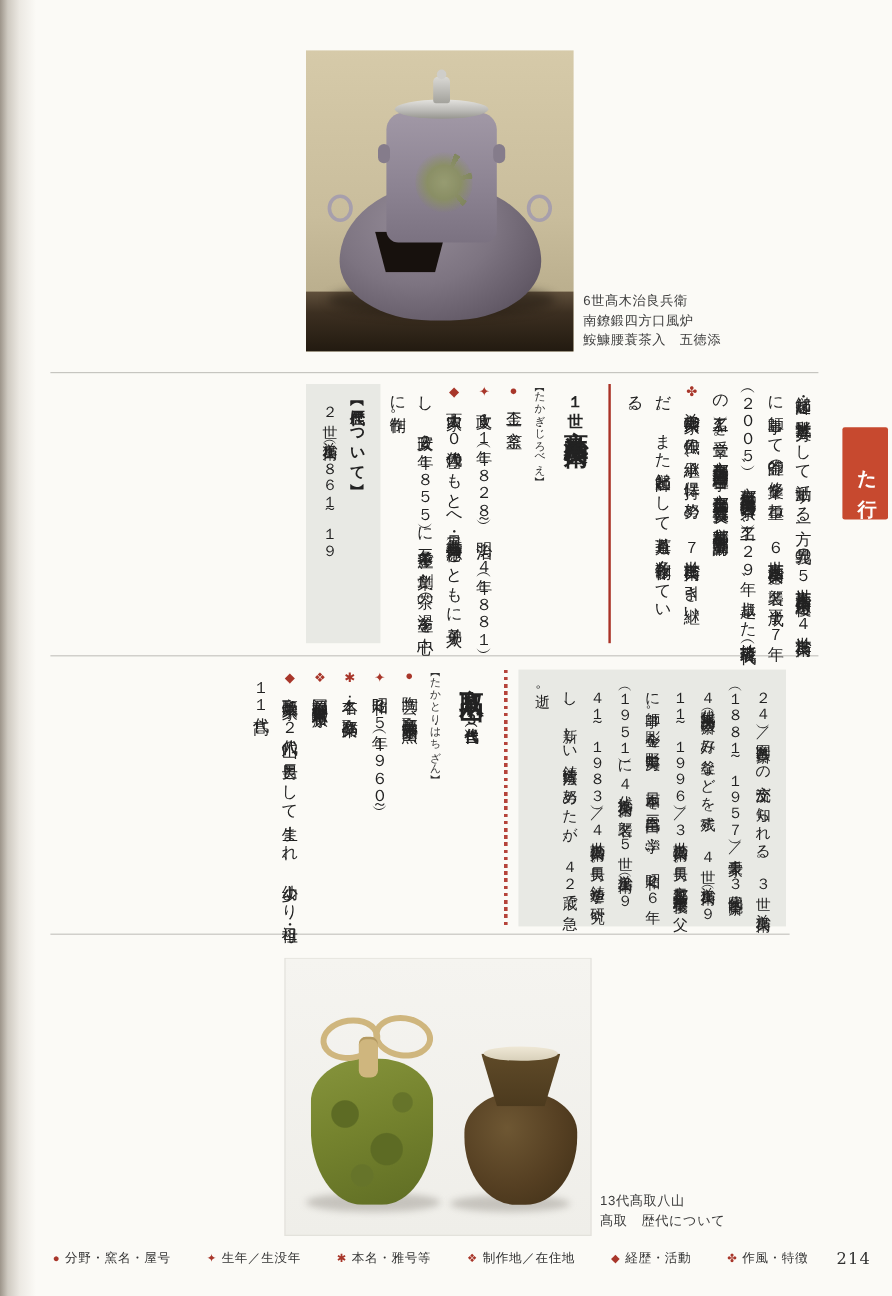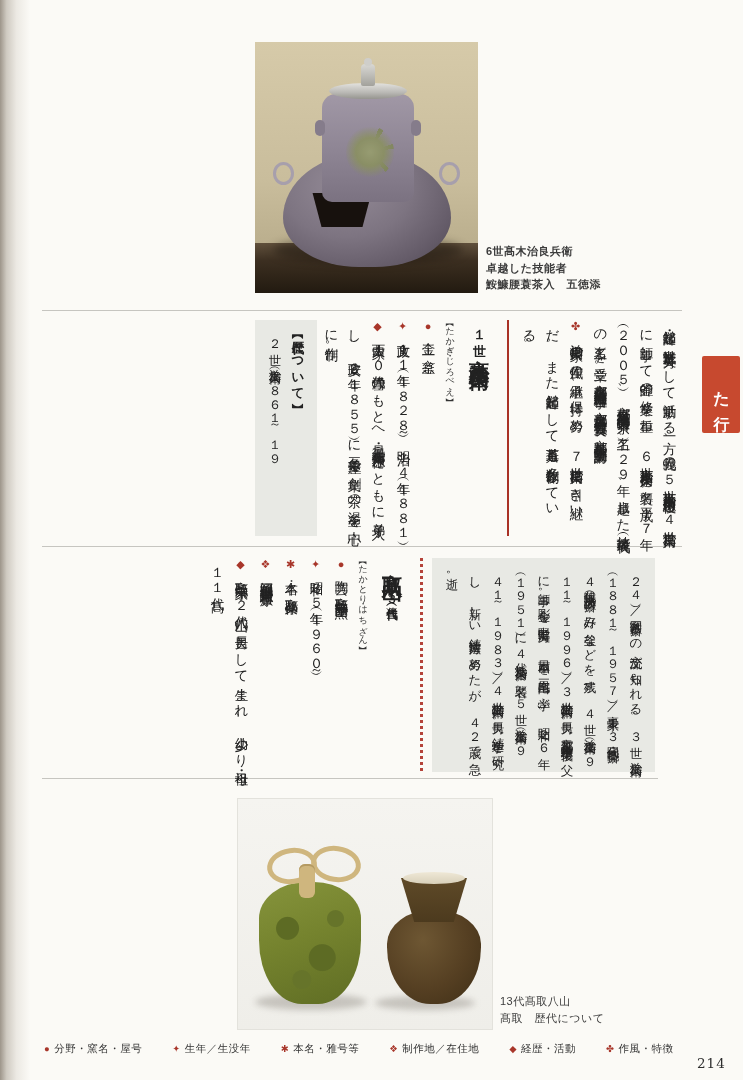--- a/index.html
+++ b/index.html
@@ -66,21 +66,21 @@
   .p2-caddy-body{position:absolute;left:150px;bottom:26px;width:94px;height:94px;
     background:radial-gradient(ellipse at 38% 32%,#6e5733 0,#553f22 55%,#3e2e16 100%);
     border-radius:48% 48% 46% 46%/36% 36% 60% 60%;}
   .p2-caddy-neck{position:absolute;left:164px;bottom:108px;width:66px;height:44px;
     background:linear-gradient(180deg,#5f4a28 0,#4c3a1e 100%);
     clip-path:polygon(0 0,100% 0,80% 100%,20% 100%);}
   .p2-caddy-lid{position:absolute;left:166px;bottom:146px;width:62px;height:12px;border-radius:50%;
     background:linear-gradient(180deg,#efe8d6,#d8d0ba);}
   
   .caption{position:absolute;font-size:11px;line-height:16.5px;color:#3c3c3c;letter-spacing:.5px;}
-  .cap1{left:486px;top:243px;font-weight:bold;}
+  .cap1{left:486px;top:243px;}
   .cap2{left:500px;top:993px;}
   
   .hrule{position:absolute;height:1px;background:#c6c5c0;}
   .hr1{left:42px;top:310px;width:640px;}
   .hr2{left:42px;top:546px;width:640px;}
   .hr3{left:42px;top:778px;width:616px;}
   
   .band{position:absolute;writing-mode:vertical-rl;text-orientation:mixed;
     font-size:13.5px;line-height:23px;letter-spacing:1.1px;color:#222;}
   .band1{top:320px;right:61px;width:600px;height:216px;}
@@ -99,21 +99,21 @@
   .lbox-text{font-size:12.5px;}
   
   .tab{position:absolute;left:702px;top:356px;width:38px;height:77px;background:#c7492f;
     border-radius:2px;color:#fff;writing-mode:vertical-rl;display:flex;align-items:center;
     justify-content:center;font-size:16px;font-weight:bold;letter-spacing:6px;}
   
   .legend{position:absolute;left:44px;top:1042px;display:flex;gap:30px;font-size:10.5px;color:#333;
     letter-spacing:.5px;white-space:nowrap;}
   .leg-item .sym{color:#a8362a;font-size:9.5px;margin-right:4px;}
   .pageno{position:absolute;left:697px;top:1041px;font-size:13.5px;color:#2e2e2e;
-    font-family:"DejaVu Serif",serif;letter-spacing:1px;margin-top:14px;}
+    font-family:"DejaVu Serif",serif;letter-spacing:1px;}
 </style>
 </head>
 <body>
 
 <div class="gutter"></div>
 
 <div class="photo1">
   <div class="p1-table"></div>
   <div class="p1-shadow"></div>
   <div class="p1-furnace"></div>
@@ -124,21 +124,21 @@
     <div class="p1-ear left"></div>
     <div class="p1-ear right"></div>
     <div class="p1-medallion"></div>
   </div>
   <div class="p1-lid"></div>
   <div class="p1-knob"></div>
 </div>
 
 <div class="caption cap1">
   <div>6世髙木治良兵衛</div>
-  <div>卓越した技能者</div>
+  <div>南鐐鍛四方口風炉</div>
   <div>鮟鱇腰蓑茶入　五徳添</div>
 </div>
 
 <div class="hrule hr1"></div>
 <div class="hrule hr2"></div>
 <div class="hrule hr3"></div>
 
 <div class="band band1">
   <div class="para">鎚起師・３世浅野美芳として活動する一方、義兄の５世髙木治良兵衛急逝後、４世治良兵衛に師事して釜師の修業を重ね、６世髙木治良兵衛を襲名。平成１７年（２００５）、京都府伝統産業優秀技術者（京の名工）、２９年、卓越した技能者（現代の名工）を受章。京都金属工芸協同組合理事、京都金属工芸研究会委員長、京都精華大学非常勤講師。</div>
   <div class="para">

